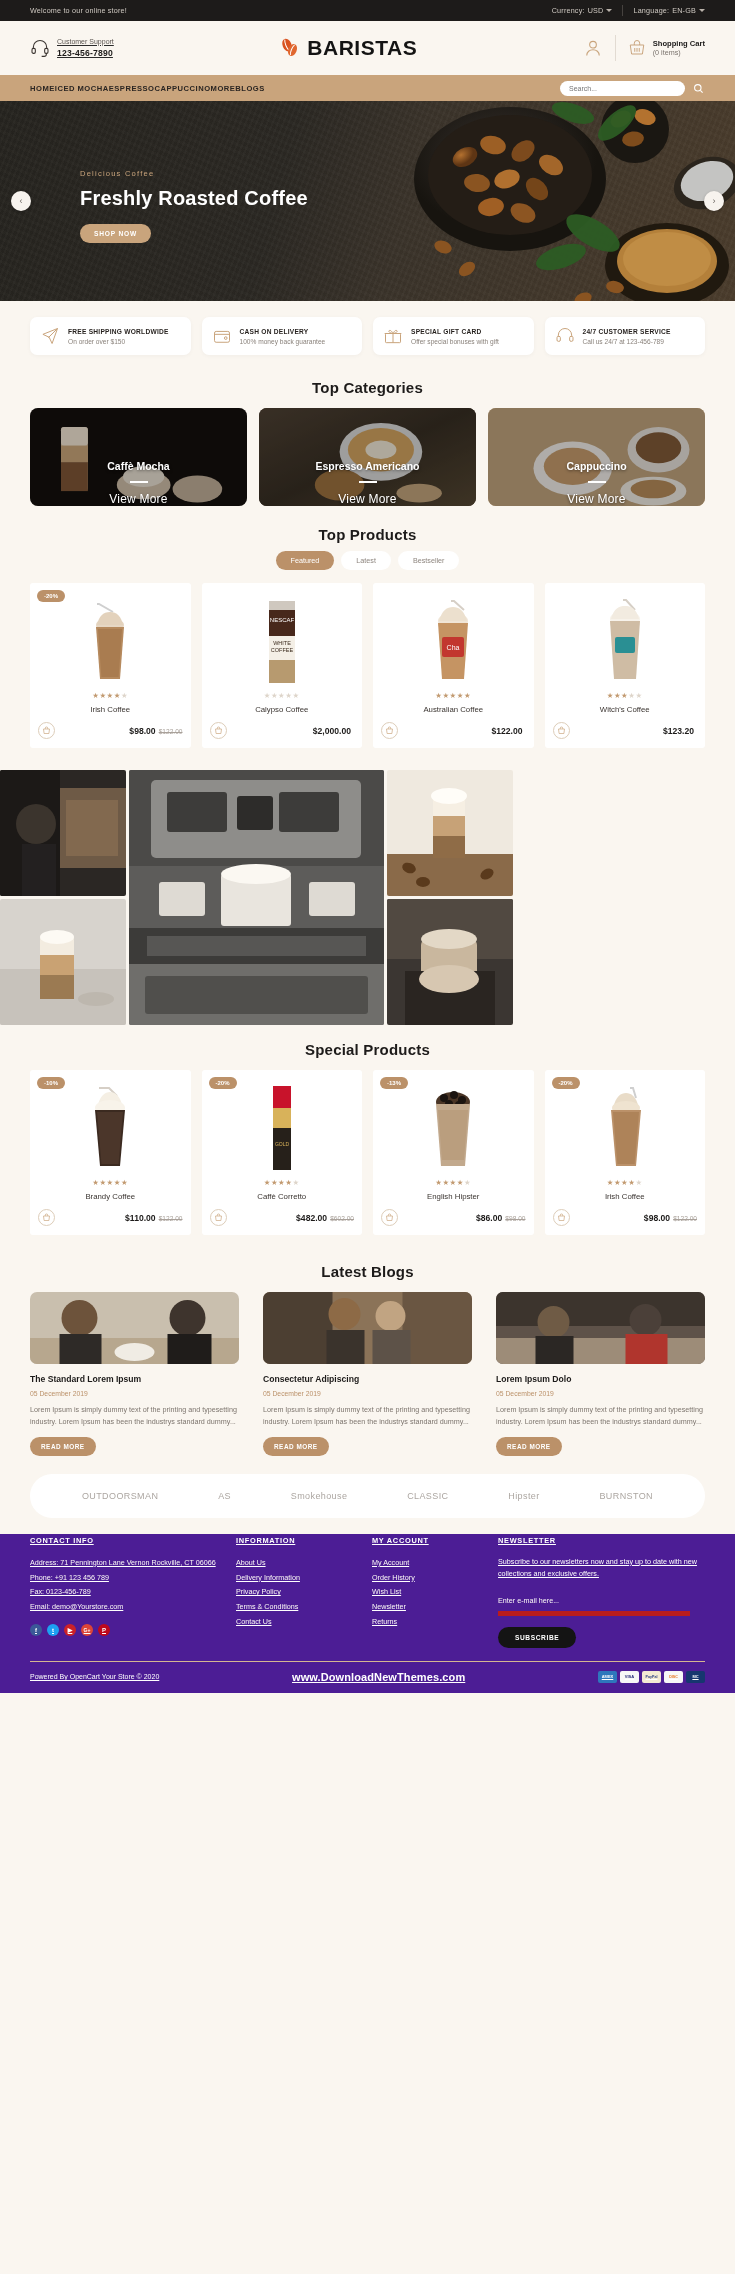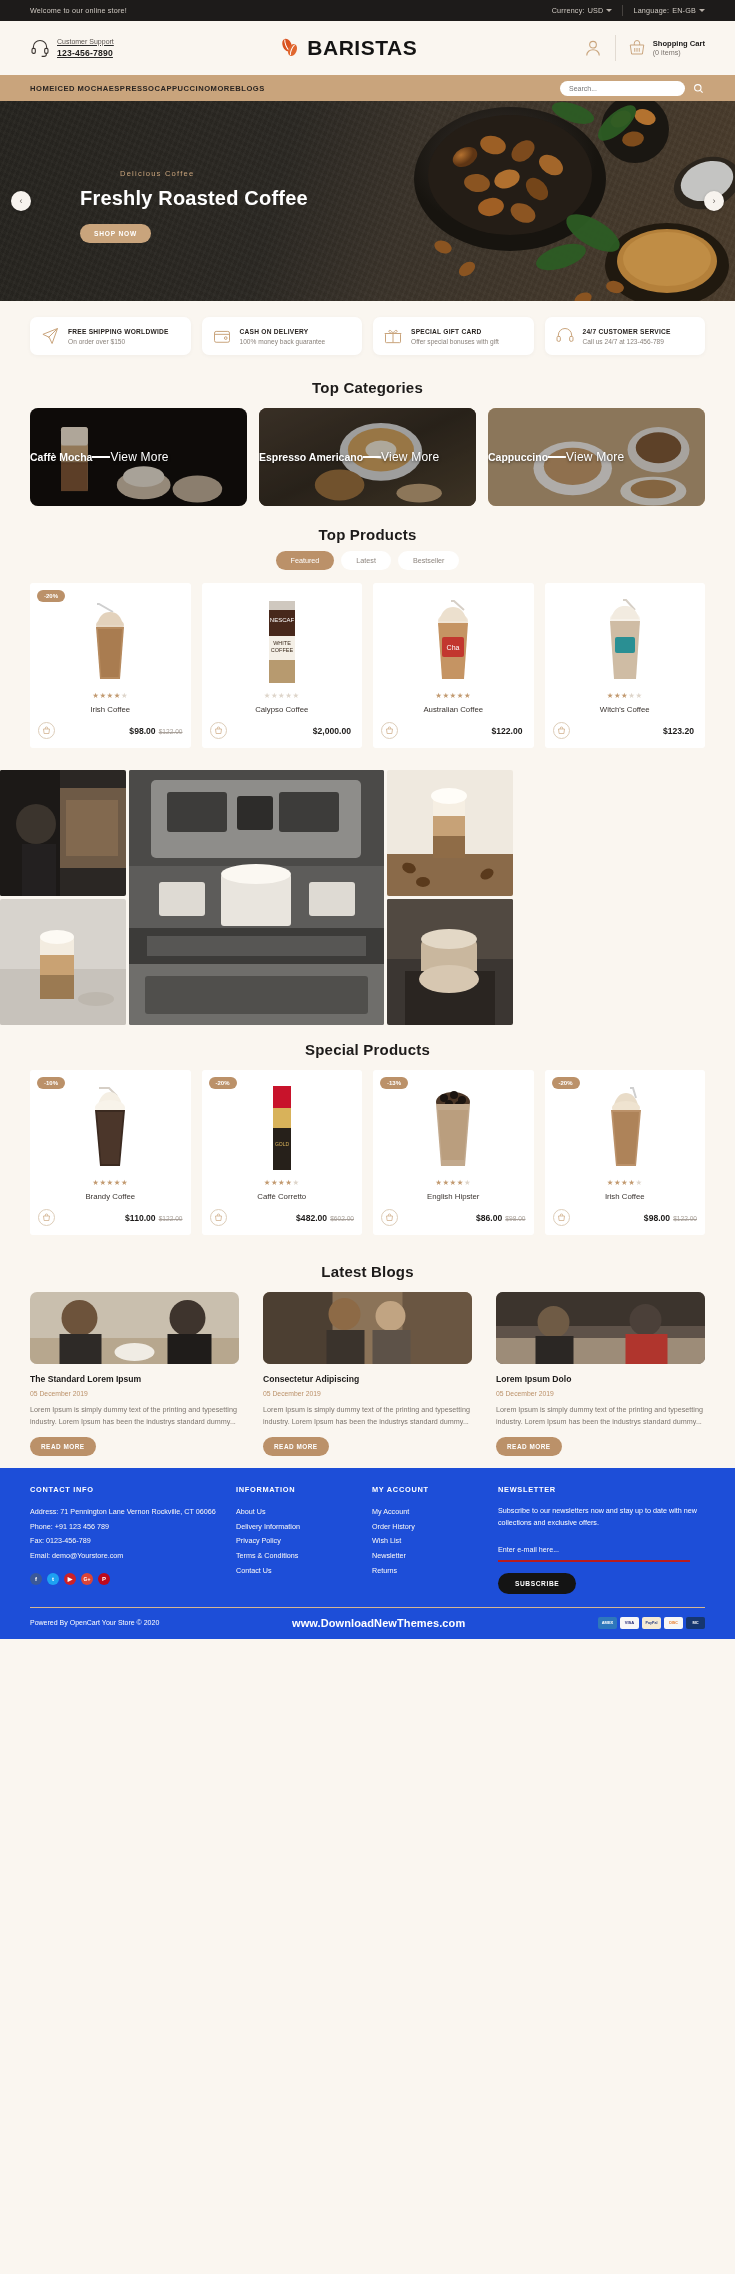--- a/index.html
+++ b/index.html
@@ -62,21 +62,21 @@
   
   .hero { position: relative; height: 200px; overflow: hidden;
     background: linear-gradient(105deg,#26241f 0%,#2b2823 38%,#3a332a 55%,#4a3c2c 100%); }
   .hero-tex { position:absolute; inset:0;
     background-image:
       repeating-linear-gradient(112deg, rgba(255,255,255,.018) 0 2px, rgba(0,0,0,.02) 2px 5px),
       repeating-linear-gradient(24deg, rgba(255,255,255,.012) 0 3px, rgba(0,0,0,.015) 3px 7px);
   }
   .hero-beans { position:absolute; right:-10px; top:-14px; width: 430px; height: 235px; }
   .hero-copy { position: absolute; left: 80px; top: 68px; }
-  .hero-sub { color:#c9a47c; font-size:7.6px; letter-spacing:1.2px; margin-bottom:7px;margin-left:40px; }
+  .hero-sub { color:#c9a47c; font-size:7.6px; letter-spacing:1.2px; margin-bottom:7px; }
   .hero-title { color:#fff; font-size:20px; font-weight:700; line-height:1.32; letter-spacing:.2px; }
   .hero-btn {
     margin-top: 13px; display:inline-block; background:#c9a47c; color:#fff;
     font-size:6.6px; font-weight:700; letter-spacing:.8px; padding:6px 14px;
     border-radius:11px; border:none; cursor:pointer; font-family:"Liberation Sans",sans-serif;
   }
   .hero-arrow {
     position:absolute; top:50%; transform:translateY(-50%);
     width:20px; height:20px; border-radius:50%; background:#f7f3ee;
     display:flex; align-items:center; justify-content:center; cursor:pointer;
@@ -93,22 +93,22 @@
   .svc-t { font-size:6.6px; font-weight:700; letter-spacing:.25px; color:#241f1c; text-transform:uppercase;}
   .svc-d { font-size:6.6px; color:#8a827b; margin-top:3px; }
 
   
   .sec-title { text-align:center; font-size:15px; font-weight:600; color:#1d1b1a; padding: 14px 0 12px; letter-spacing:.2px;}
 
   
   .cats { display:flex; gap:12px; padding: 0 30px 6px; }
   .cat { flex:1; height:98px; border-radius:8px; position:relative; overflow:hidden; cursor:pointer; }
   .cat-ov { position:absolute; inset:0; background:rgba(20,16,12,.30); }
-  .cat-c { position:absolute; inset:0; display:flex; flex-direction:row;
-           align-items:center; justify-content:flex-start; color:#fff; }
+  .cat-c { position:absolute; inset:0; display:flex; flex-direction:column;
+           align-items:center; justify-content:flex-end; color:#fff; }
   .cat-n { font-size:10.5px; font-weight:600; text-shadow:0 1px 3px rgba(0,0,0,.5); }
   .cat-div { width:18px; height:2px; background:#fff; margin:9px 0 9px; }
   .cat-v { font-size:12px; letter-spacing:.2px; text-shadow:0 1px 3px rgba(0,0,0,.6); }
 
   
   .tabs { display:flex; justify-content:center; gap:7px; margin: -4px 0 13px; }
   .tab {
     font-size:7.2px; padding:5px 15px; border-radius:11px; background:#fff;
     color:#8d857e; cursor:pointer; border:none; font-family:"Liberation Sans",sans-serif;
   }
@@ -158,32 +158,32 @@
 
   
   .brands-wrap { padding: 6px 30px 16px; }
   .brands {
     background:#fff; border-radius:22px; height:44px;
     display:flex; align-items:center; justify-content:space-around; padding: 0 22px;
   }
   .brand-logo { font-size:9px; color:#8b837c; opacity:.72; letter-spacing:.4px; }
 
   
-  .footer { background:#1d4ed8; padding: 17px 30px 10px; color:#fff; }
+  .footer { background:#4c1d95; padding: 2px 30px 10px; color:#fff;text-decoration:underline; }
   .footer-grid { display:flex; gap:16px; }
   .fcol-1 { width: 190px; } .fcol-2 { width: 120px; } .fcol-3 { width: 110px; } .fcol-4 { flex:1; }
   .fh { font-size:7.4px; font-weight:700; letter-spacing:.7px; text-transform:uppercase; margin-bottom:11px; }
   .fl { font-size:7.2px; line-height:2.05; color:#fdfaf7; cursor:pointer; }
   .fl.static { cursor:default; }
   .socials { display:flex; gap:5px; margin-top:9px; }
   .soc { width:12px;height:12px;border-radius:50%;display:flex;align-items:center;justify-content:center;
          color:#fff;font-size:6px;font-weight:700;cursor:pointer; }
   .news-x { font-size:7.2px; line-height:1.75; margin-bottom:12px; }
   .news-in {
-    width: 192px; background:transparent; border:none; border-bottom:2px solid #b91c1c;
+    width: 192px; background:transparent; border:none; border-bottom:5px solid #b91c1c;
     color:#fff; font-size:7.2px; padding: 3px 0 6px; outline:none;
     font-family:"Liberation Sans",sans-serif;
   }
   .news-in::placeholder { color:#fdfaf7; }
   .sub-btn {
     margin-top:11px; background:#141414; color:#fff; font-size:6.6px; font-weight:700;
     letter-spacing:.6px; padding:7px 17px; border-radius:11px; border:none; cursor:pointer;
     font-family:"Liberation Sans",sans-serif;
   }
   .fbar {
@@ -774,20 +774,30 @@
           <rect x="130" y="42" width="42" height="30" fill="#b0352d"></rect>
         </svg>
       </div>
       <div class="blog-t">Lorem Ipsum Dolo</div>
       <div class="blog-d">05 December 2019</div>
       <div class="blog-x">Lorem Ipsum is simply dummy text of the printing and typesetting industry. Lorem Ipsum has been the industrys standard dummy...</div>
       <button class="blog-btn">READ MORE</button>
     </div>
   </div>
 
+  <div class="brands-wrap">
+    <div class="brands">
+      <span class="brand-logo">OUTDOORSMAN</span>
+      <span class="brand-logo">AS</span>
+      <span class="brand-logo">Smokehouse</span>
+      <span class="brand-logo">CLASSIC</span>
+      <span class="brand-logo">Hipster</span>
+      <span class="brand-logo">BURNSTON</span>
+    </div>
+  </div>
 
   <div class="footer">
     <div class="footer-grid">
 
       <div class="fcol-1">
         <div class="fh">CONTACT INFO</div>
         <div class="fl static">Address: 71 Pennington Lane Vernon Rockville, CT 06066</div>
         <div class="fl static">Phone: +91 123 456 789</div>
         <div class="fl static">Fax: 0123-456-789</div>
         <div class="fl static">Email: demo@Yourstore.com</div>

